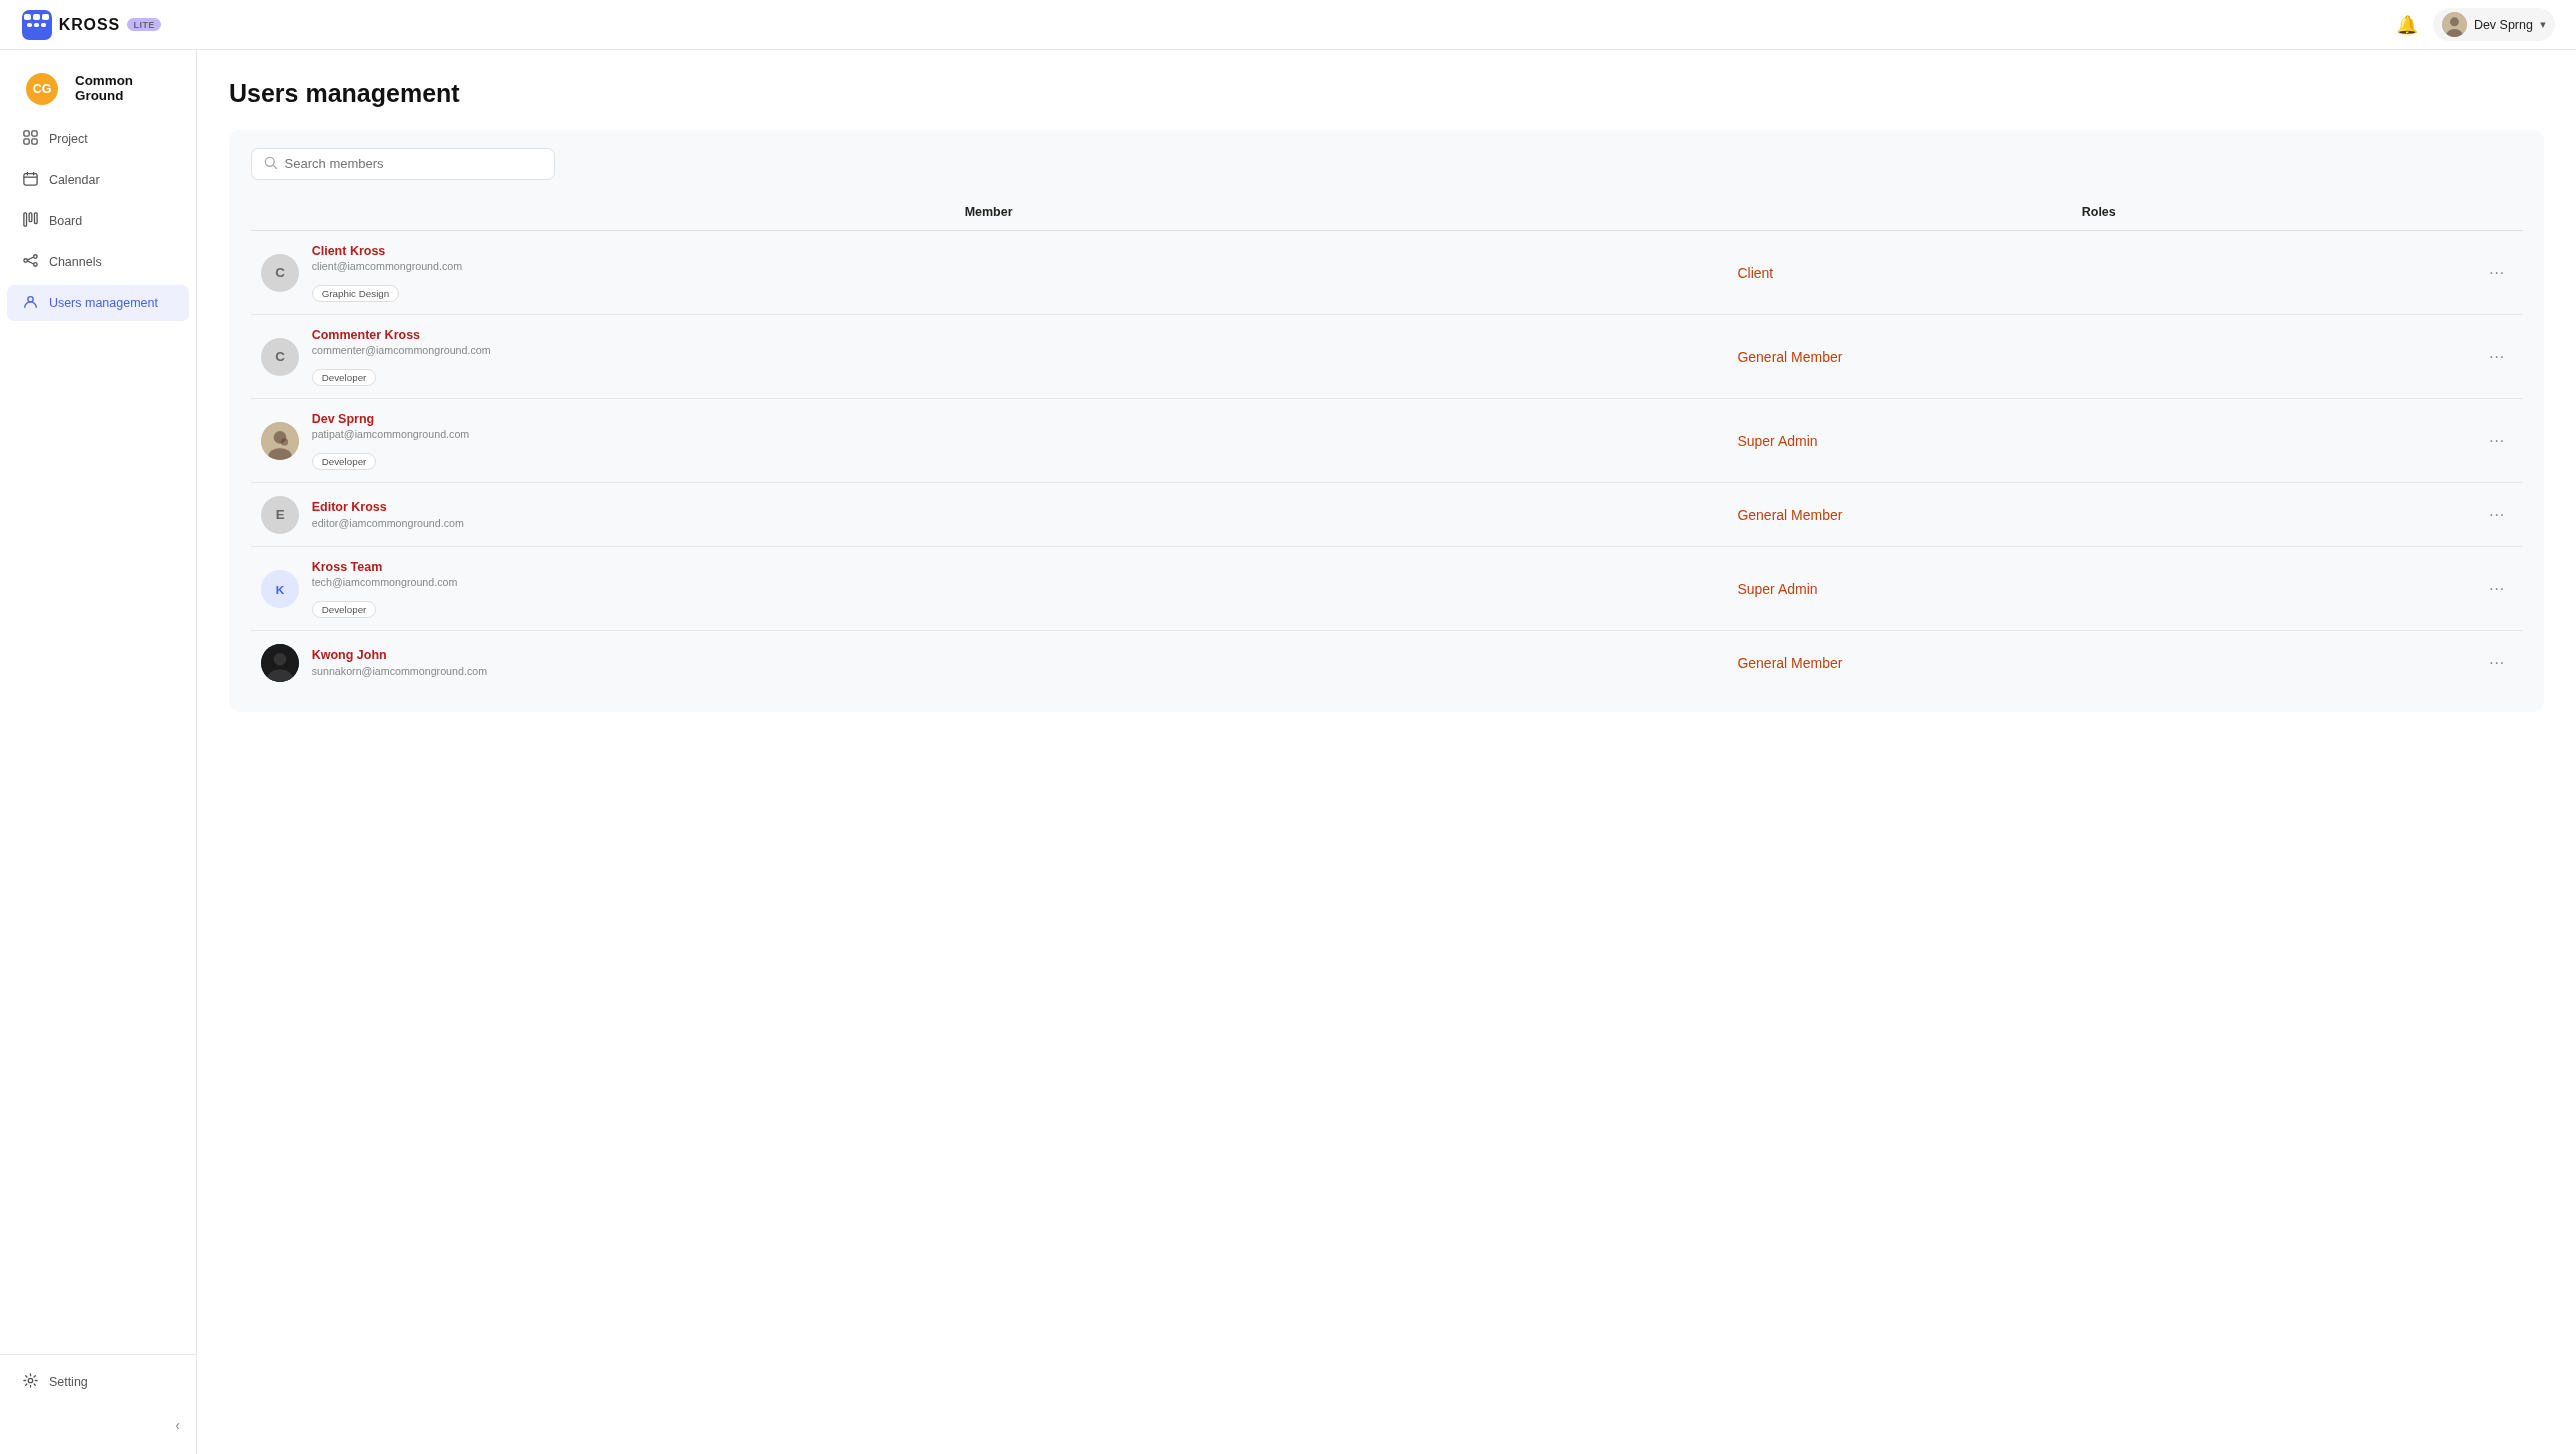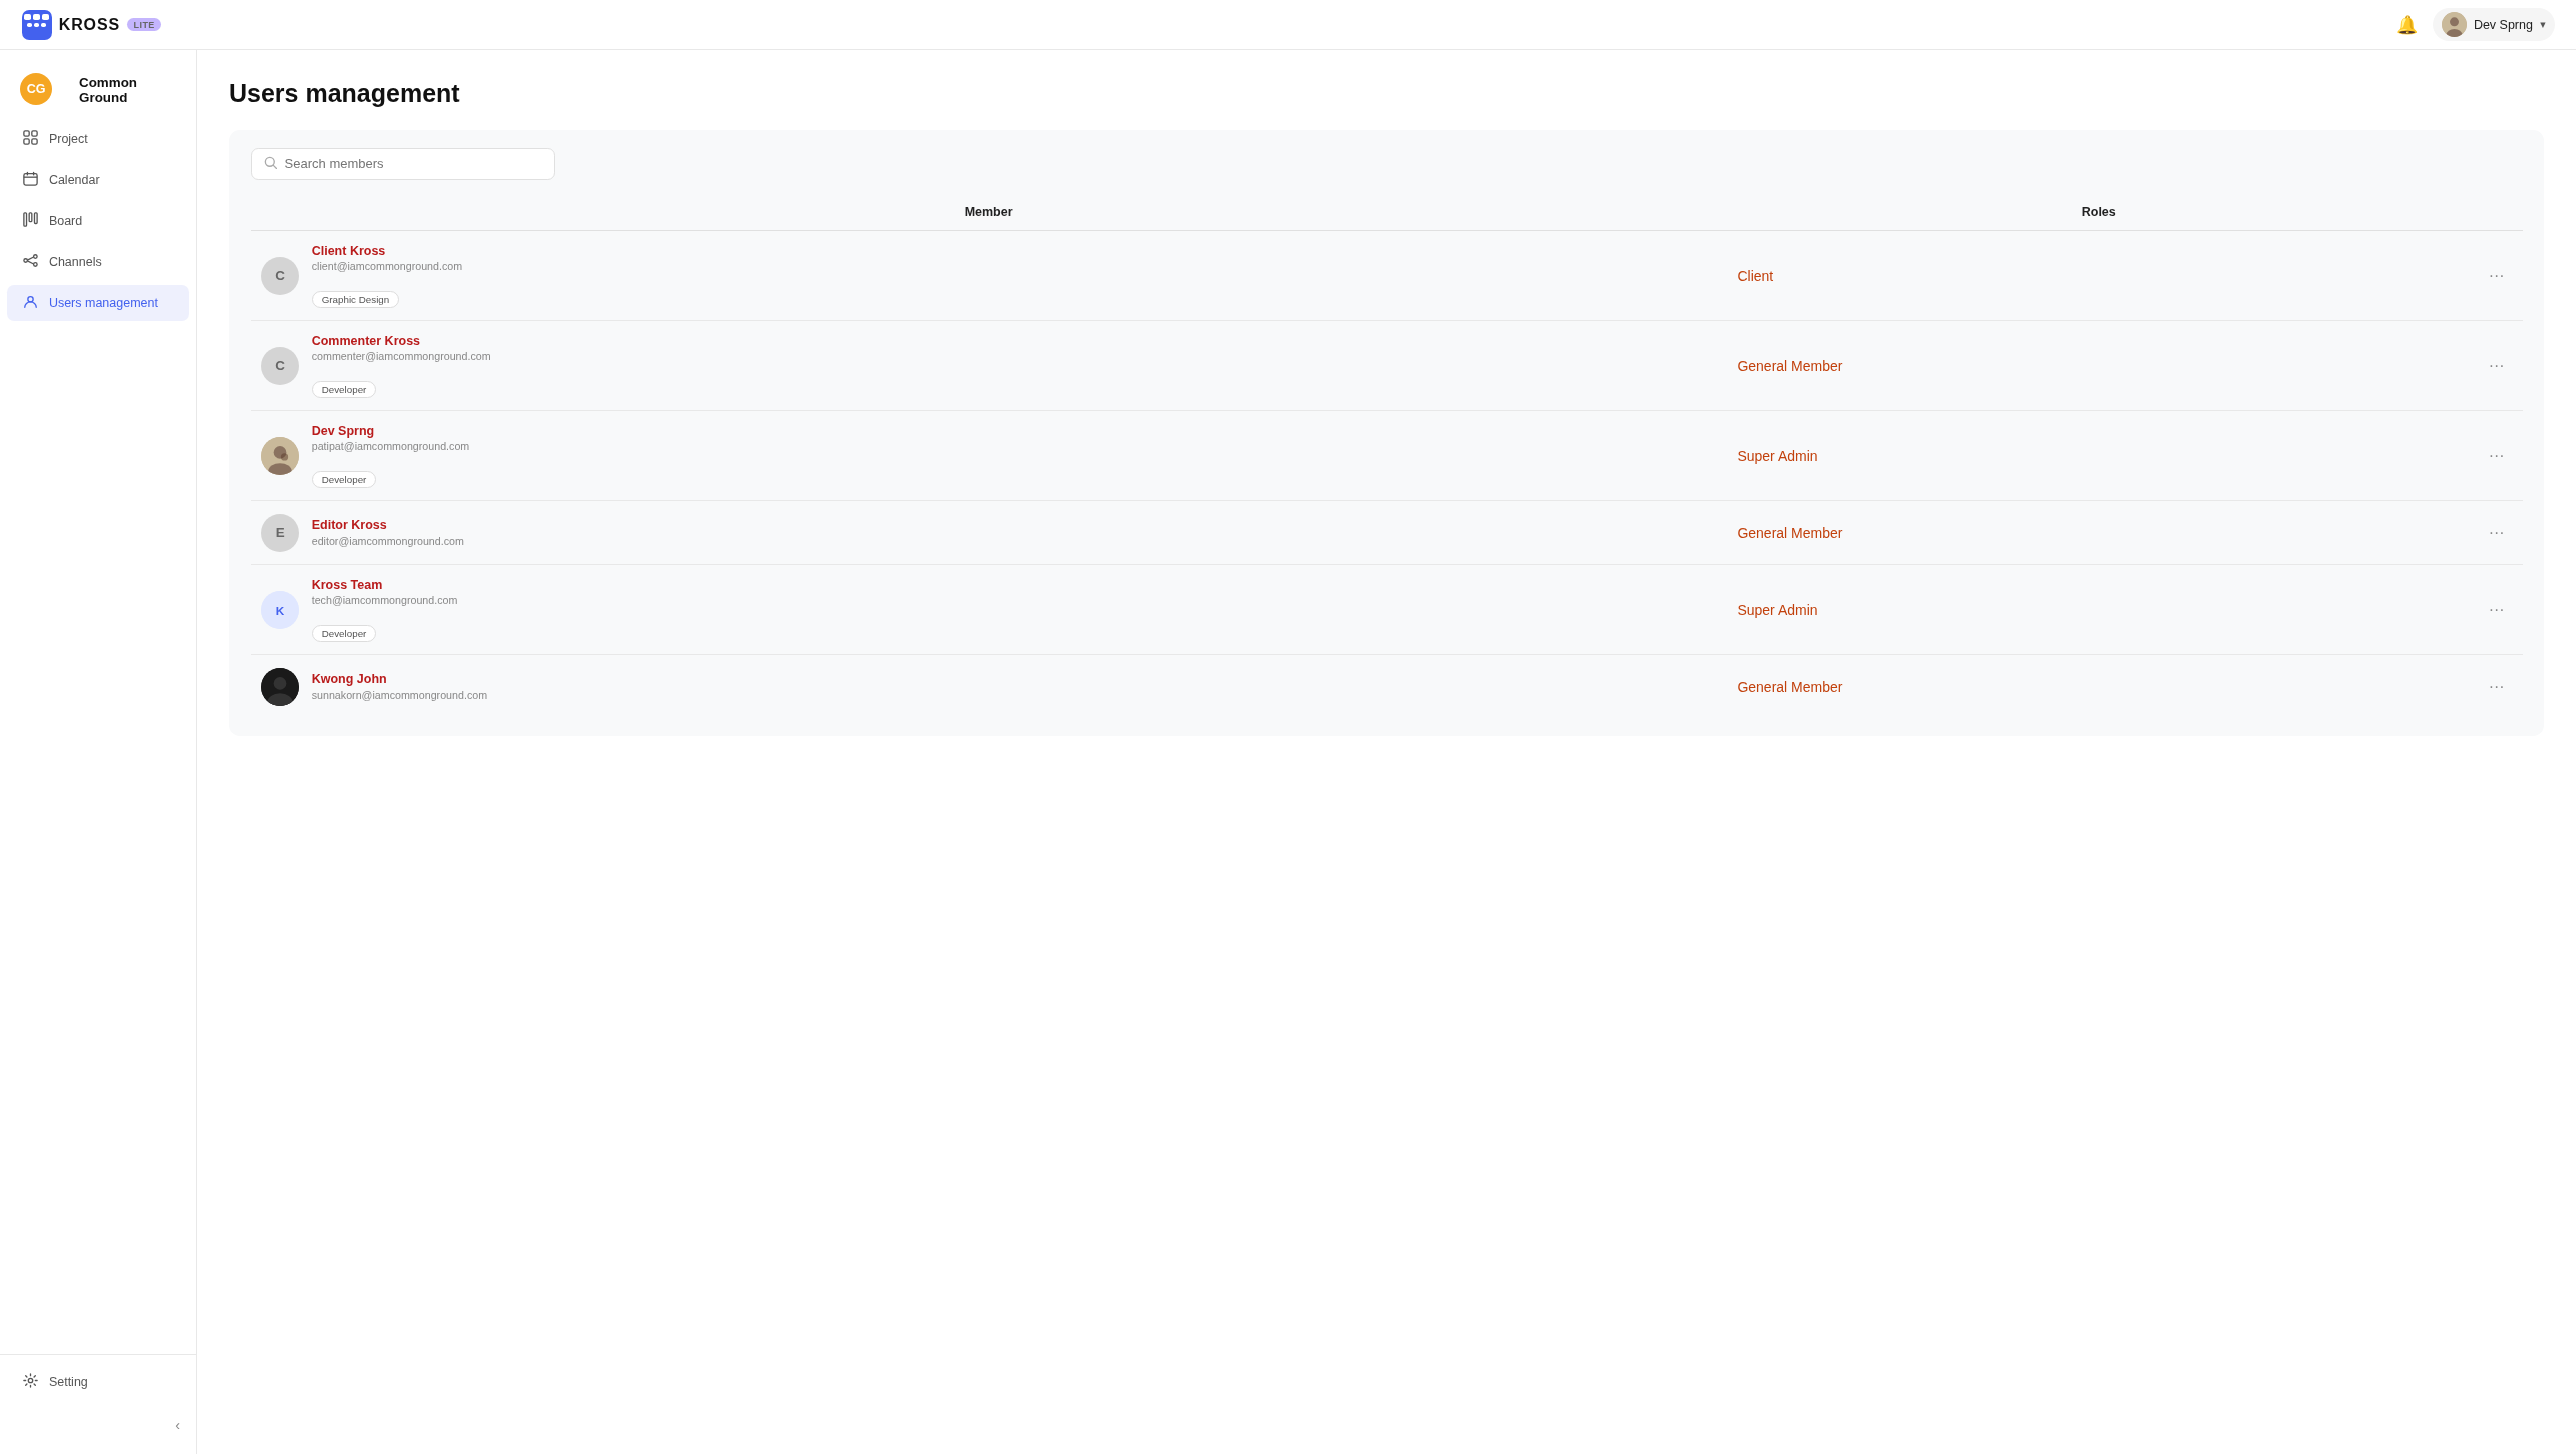--- a/index.html
+++ b/index.html
@@ -42,22 +42,22 @@
     
     .app-body { display: flex; flex: 1; overflow: hidden; }
 
     
     .sidebar {
       width: 197px; min-width: 197px; background: #fff;
       border-right: 0.9px solid #e8e8e8; display: flex; flex-direction: column;
       padding: 14.3px 0; position: relative;
     }
     .workspace-item {
-      display: flex; align-items: flex-end; gap: 27px;
-      padding: 9px 20px; margin-bottom: 7.2px;
+      display: flex; align-items: flex-start; gap: 17px;
+      padding: 9px 26px; margin-bottom: 7.2px;
     }
     .ws-avatar {
       width: 32px; height: 32px; border-radius: 50%; background: #f5a623;
       display: flex; align-items: center; justify-content: center;
       color: #fff; font-weight: 700; font-size: 12.5px; flex-shrink: 0;
     }
     .ws-name { font-weight: 600; font-size: 13.4px; color: #111; }
     .sidebar-nav { display: flex; flex-direction: column; gap: 5px; flex: 1; }
     .sidebar-item {
       display: flex; align-items: center; gap: 10.7px;
@@ -109,21 +109,21 @@
 
     .member-cell { display: flex; align-items: center; gap: 12.5px; }
     .member-avatar {
       width: 38px; height: 38px; border-radius: 50%; background: #d4d4d4;
       display: flex; align-items: center; justify-content: center;
       font-size: 14.3px; font-weight: 600; color: #666; flex-shrink: 0; overflow: hidden;
     }
     .member-info { display: flex; flex-direction: column; gap: 2.7px; }
     .member-name { font-size: 12.5px; font-weight: 600; color: #b91c1c; }
     .member-email { font-size: 10.7px; color: #888; }
-    .member-tags { display: flex; gap: 5.4px; margin-top: 16px; }
+    .member-tags { display: flex; gap: 5.4px; margin-top: 10px; }
     .member-tag {
       background: #fff; border: 0.9px solid #ddd; border-radius: 10.7px;
       font-size: 9.8px; color: #555; padding: 1.8px 9px;
     }
     .role-cell { font-size: 14px; color: #c2410c; }
     .more-btn {
       background: none; border: none; cursor: pointer;
       font-size: 16px; color: #888; padding: 3.6px 7.2px; border-radius: 3.6px;
     }
   </style>

